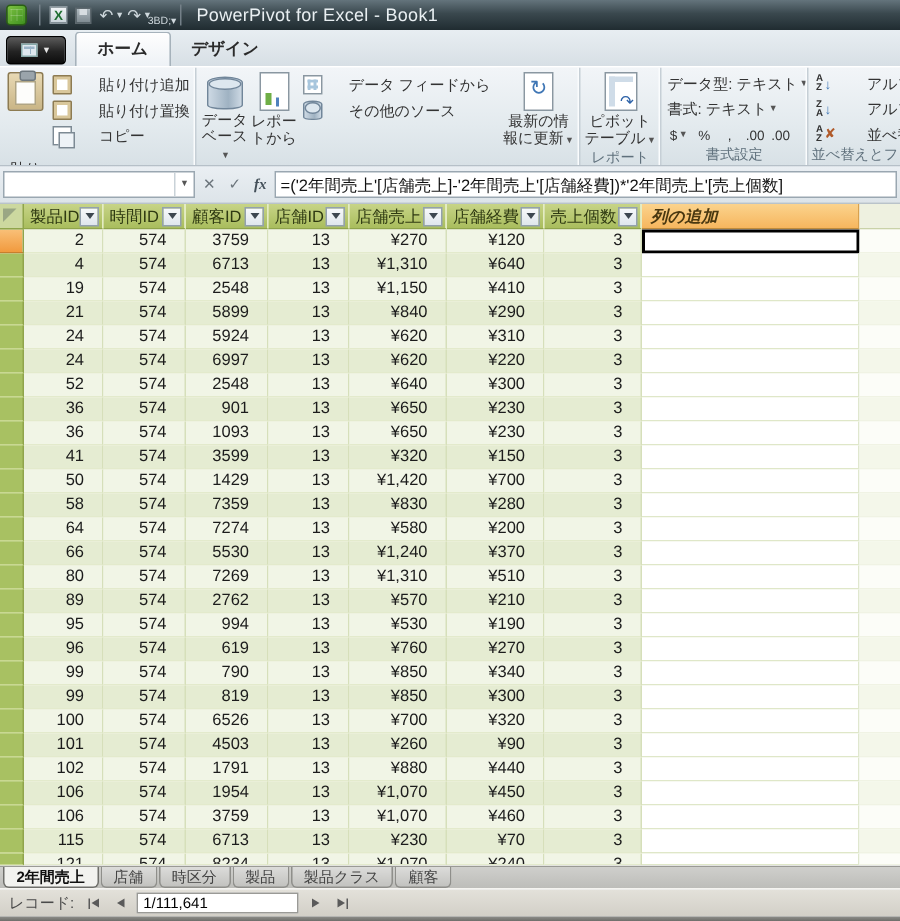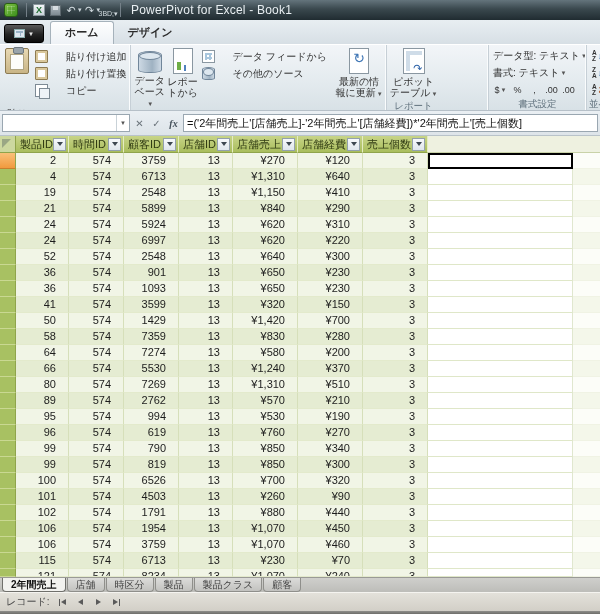--- a/index.html
+++ b/index.html
@@ -213,21 +213,21 @@
     <div class="rgroup" style="width:54px;">
       <div class="rg-body">
         <div class="bigbtn" style="width:50px;">
           <span class="bicon ic-pivot" style="width:22px;"></span>
           <span><span>ピボット テーブル</span><span class="dd">▼</span></span>
         </div>
       </div>
       <div class="rg-label">レポート</div>
     </div>
 
-    <div class="rgroup" style="width:98px;margin-left:48px;">
+    <div class="rgroup" style="width:98px;">
       <div class="rg-body" style="flex-direction:column; align-items:stretch;">
         <div class="fmt-row">
             <span>データ型: テキスト</span>
             <span class="dd">▼</span>
           </div>
         <div class="fmt-row">
             <span>書式: テキスト</span>
             <span class="dd">▼</span>
           </div>
         <div class="fmt-row money-row">
@@ -320,20 +320,21 @@
           <span class="hdrop">
             <i></i>
           </span>
         </div>
         <div class="gh-cell c7">
           <span class="htext">売上個数</span>
           <span class="hdrop">
             <i></i>
           </span>
         </div>
+        <div class="gh-add c8">列の追加</div>
         <div class="gh-fill"></div>
       </div>
     <div id="grid-body">
         <div class="g-row r-a">
           <div class="gut active"></div>
           <div class="g-cell c1">2</div>
           <div class="g-cell c2">574</div>
           <div class="g-cell c3">3759</div>
           <div class="g-cell c4">13</div>
           <div class="g-cell c5">¥270</div>
@@ -668,20 +669,21 @@
 
   <div class="statusbar">
     <span class="sb-label">レコード:</span>
     <span class="navbtn">
         <span class="nbar"></span>
         <span class="tri-l"></span>
       </span>
     <span class="navbtn">
         <span class="tri-l"></span>
       </span>
+    <input class="rec-box" value="1/111,641" style="">
     <span class="navbtn">
         <span class="tri-r"></span>
       </span>
     <span class="navbtn">
         <span class="tri-r"></span>
         <span class="nbar"></span>
       </span>
   </div>
 
   <div class="bottomedge"></div>

